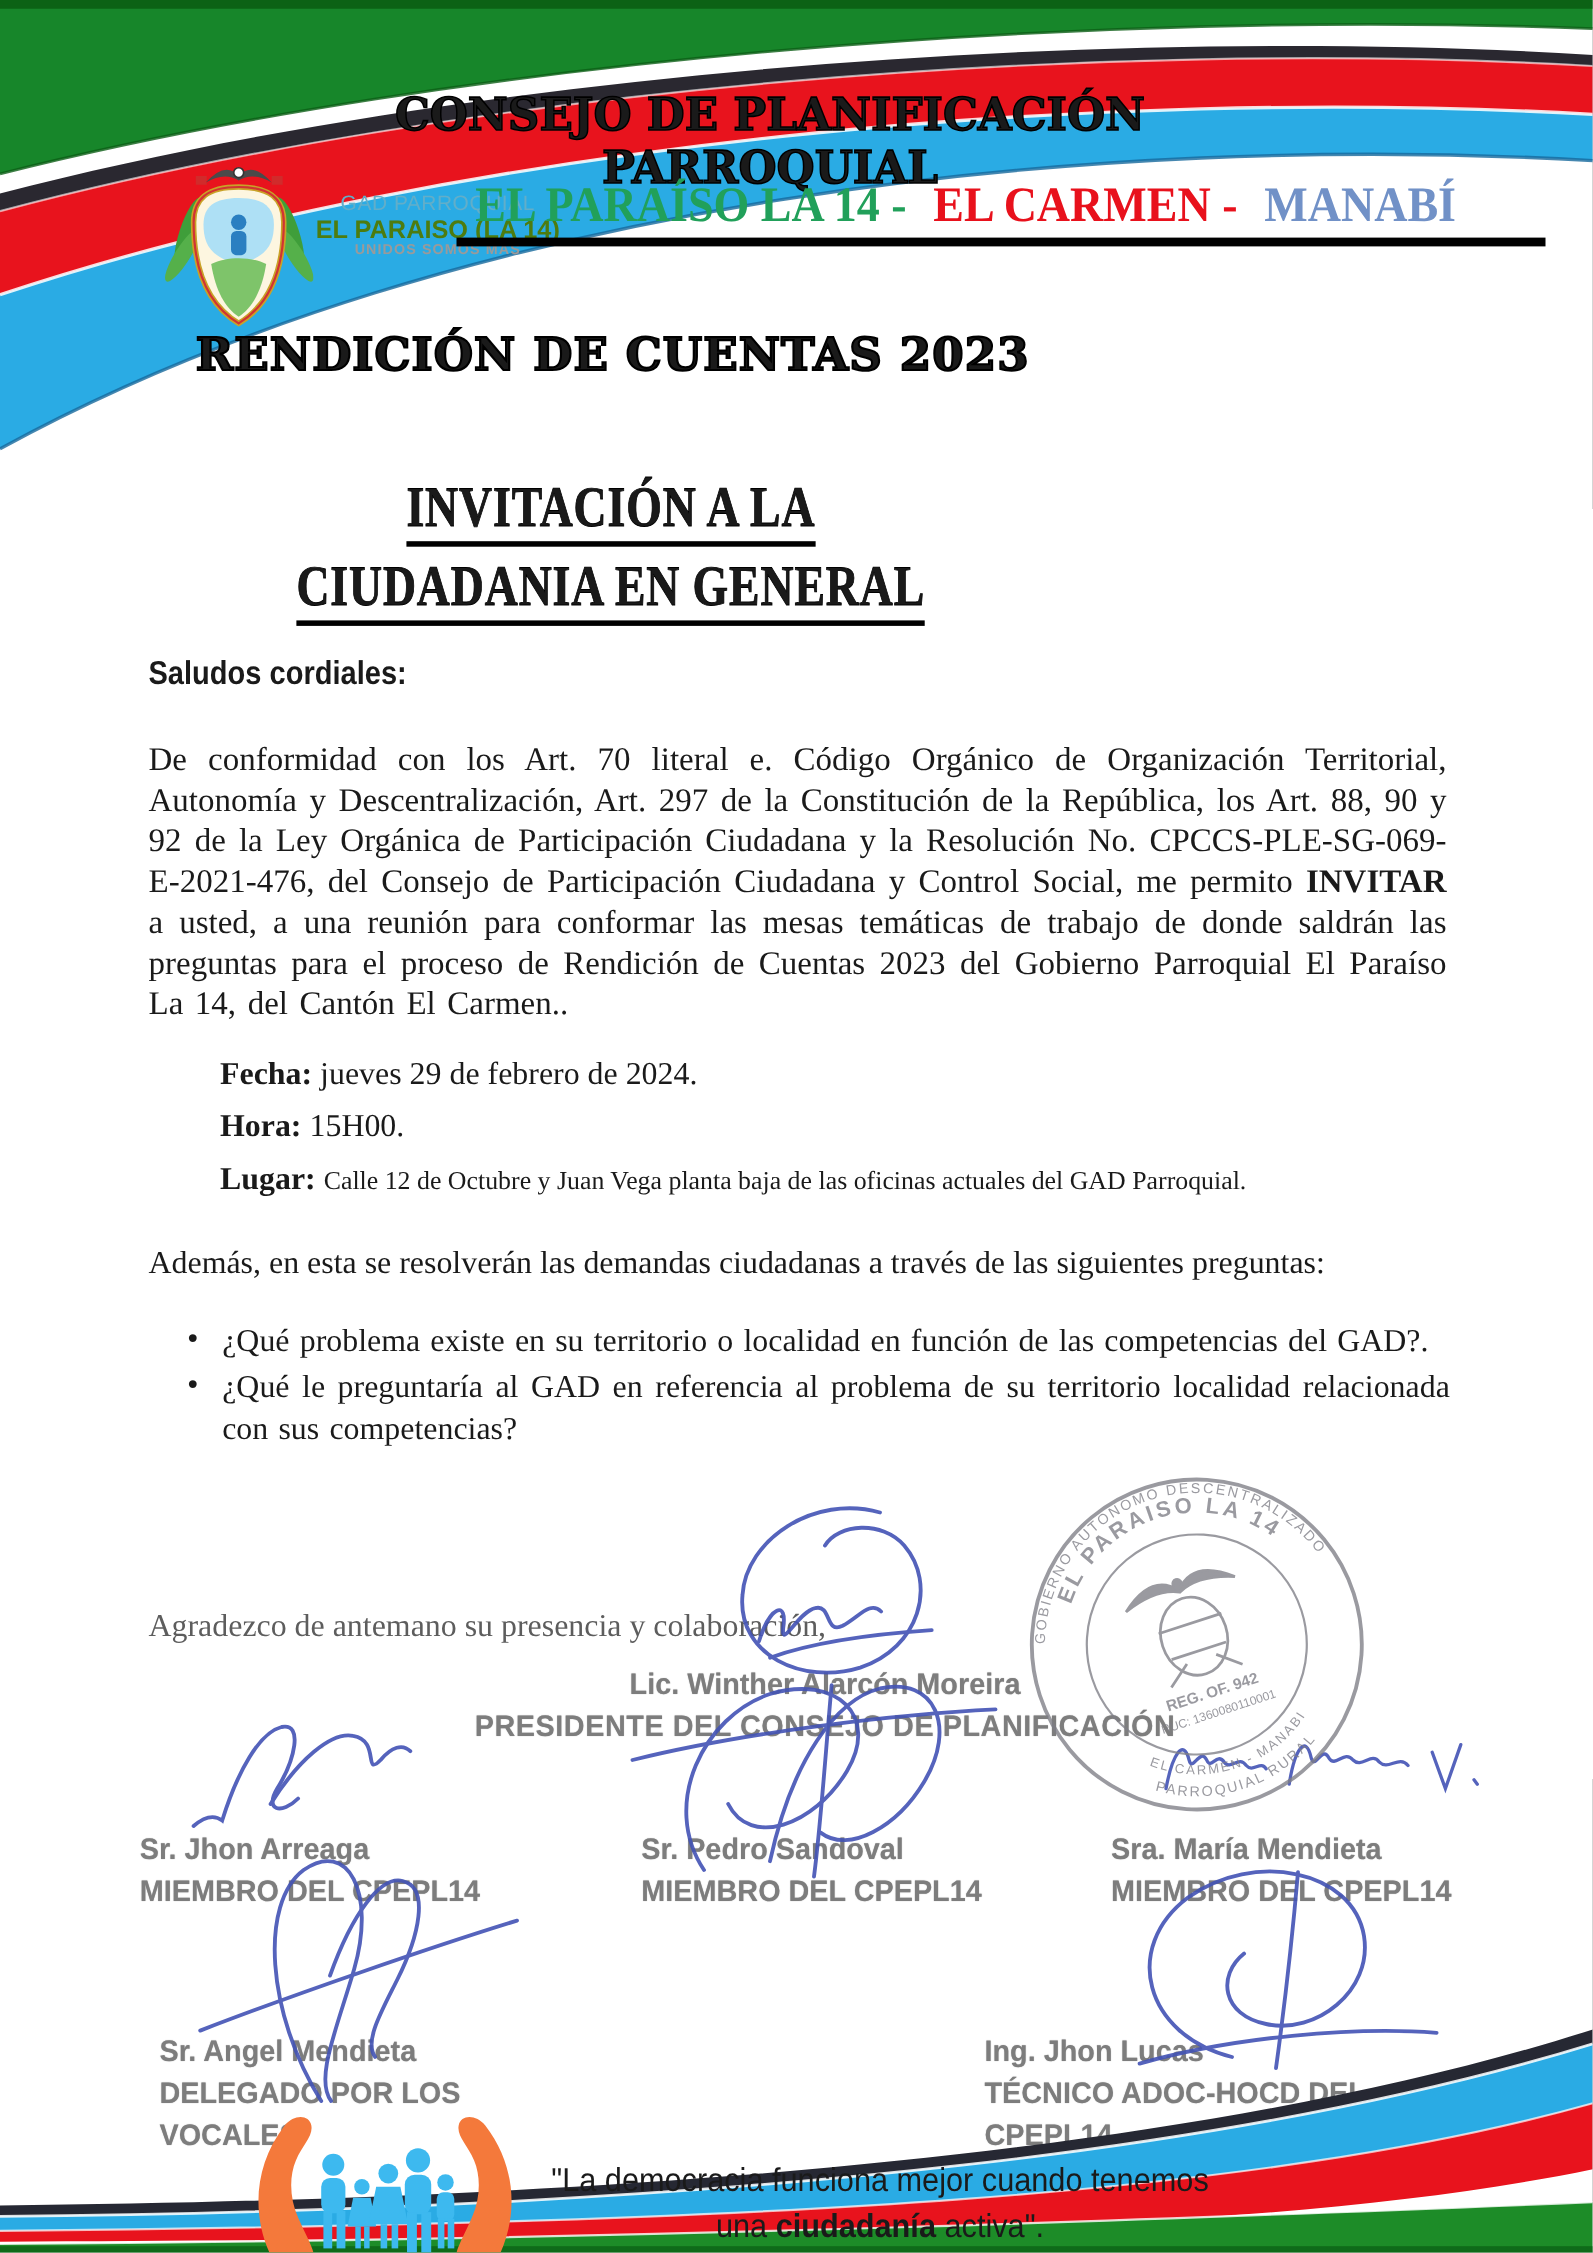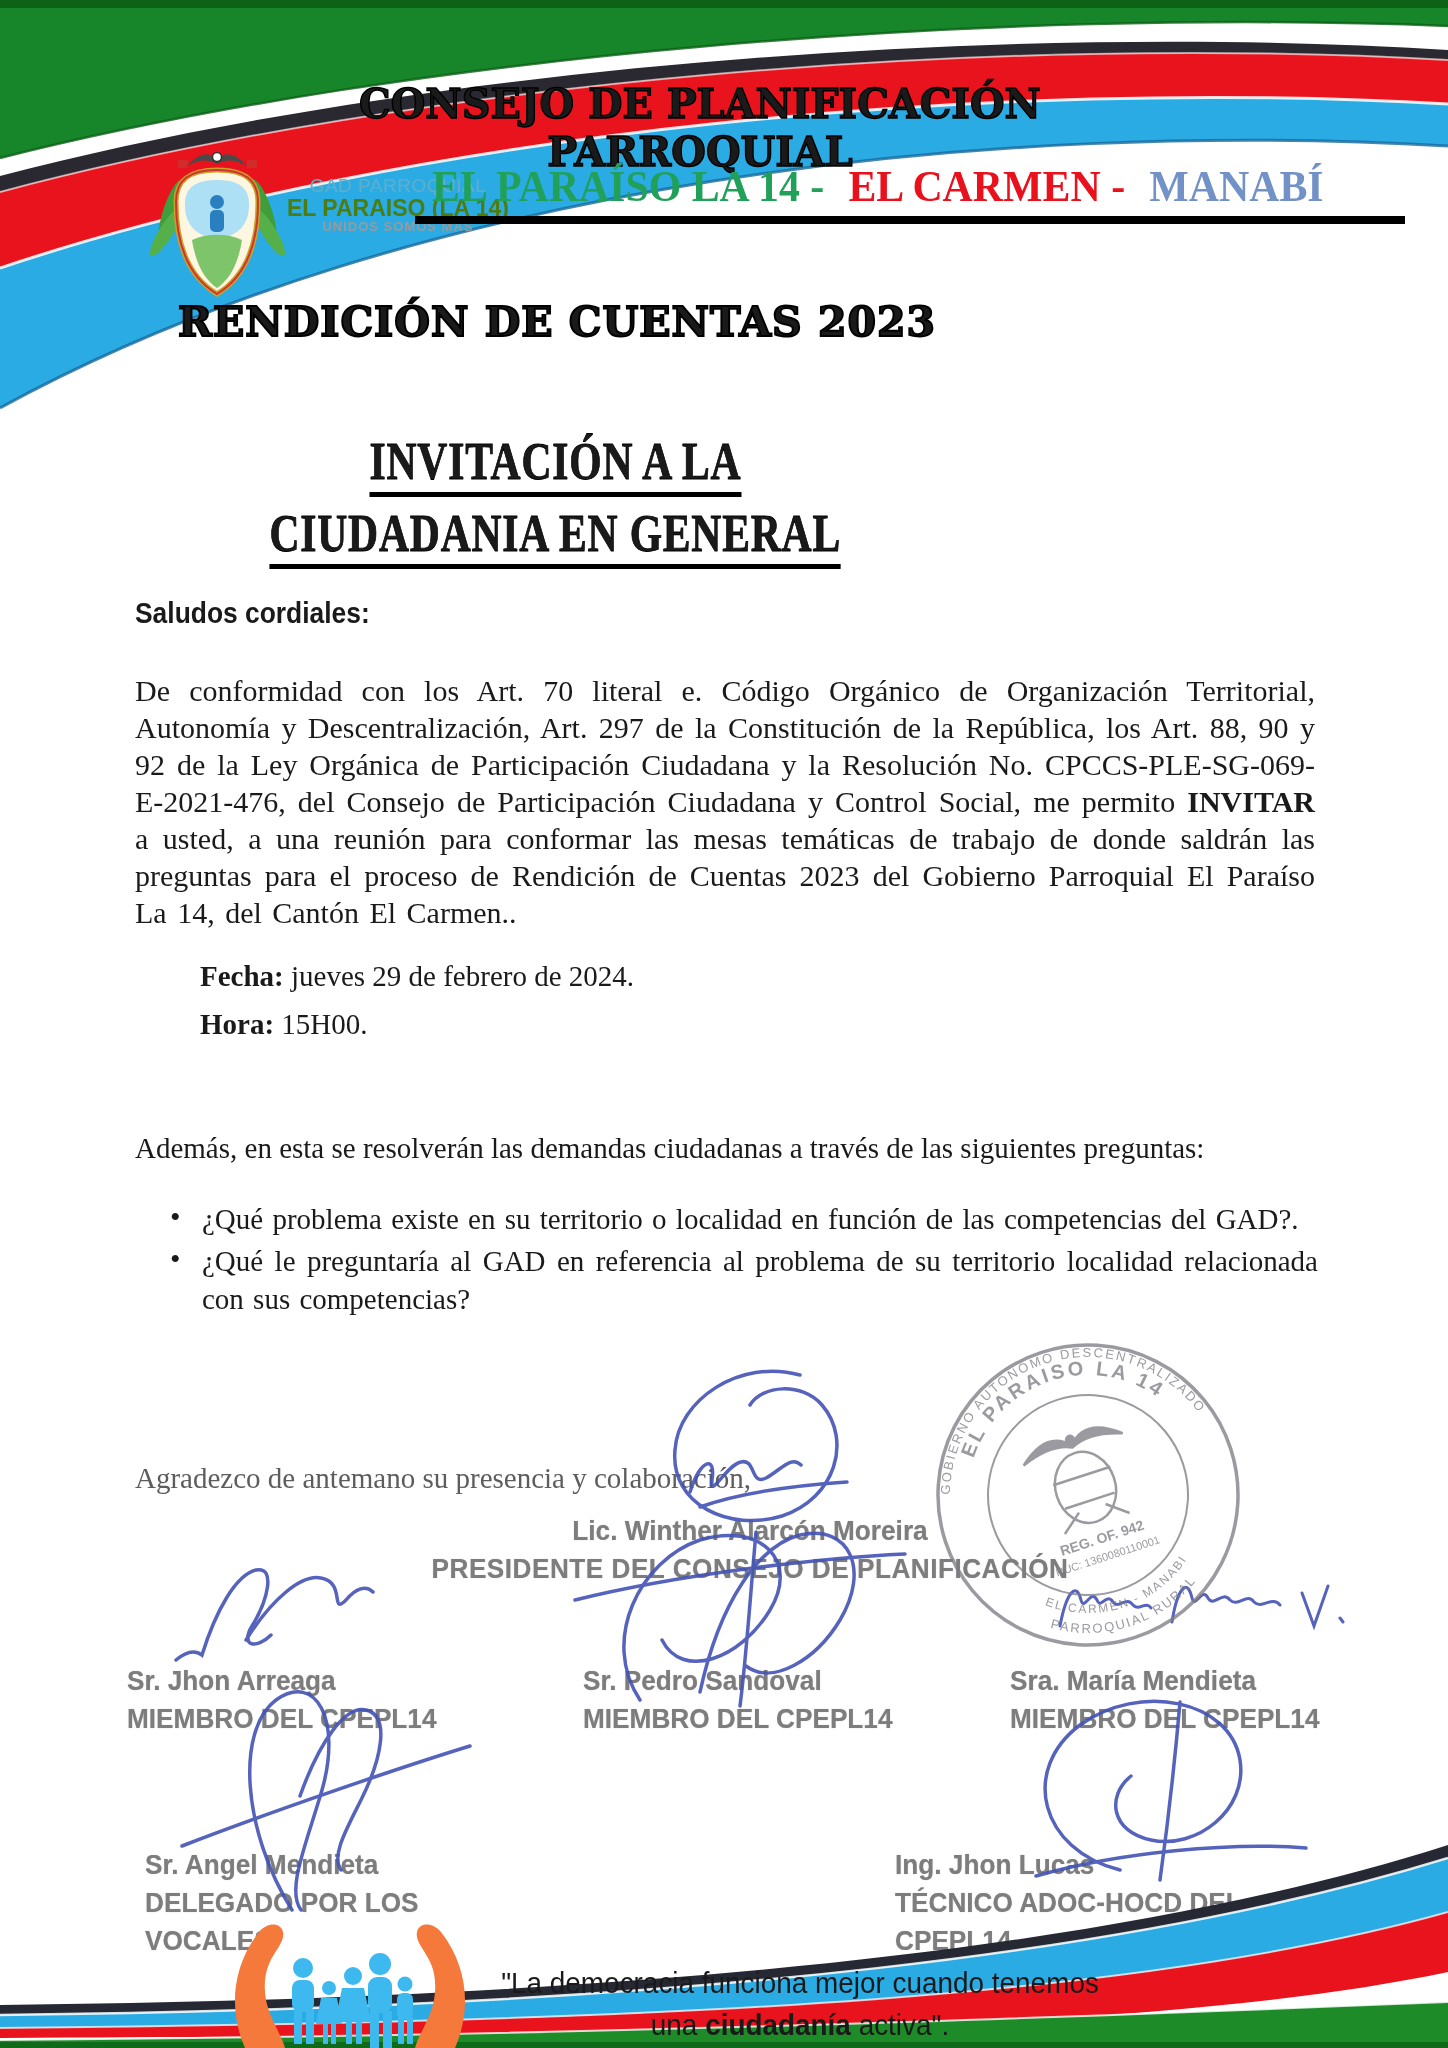--- a/index.html
+++ b/index.html
@@ -122,20 +122,21 @@
   <div class="abs sub-title sub1">
     <span>INVITACIÓN A LA</span>
   </div>
 
   <div class="abs greeting">Saludos cordiales:</div>
 
   <div class="abs body-par"><span>De conformidad con los Art. 70 literal e. Código Orgánico de Organización Territorial, Autonomía y Descentralización,  Art. 297 de la Constitución de la República, los Art. 88, 90 y 92 de la Ley Orgánica de Participación Ciudadana y la Resolución No. CPCCS-PLE-SG-069-E-2021-476, del Consejo de Participación Ciudadana y Control Social, me permito </span><b>INVITAR</b><span> a usted, a una reunión para conformar las mesas temáticas de trabajo de donde saldrán las preguntas para el proceso de Rendición de Cuentas 2023 del Gobierno Parroquial El Paraíso La 14, del Cantón El Carmen..</span></div>
 
   <div class="abs detail d-fecha"><b>Fecha: </b><span>jueves 29 de febrero de 2024.</span></div>
   <div class="abs detail d-hora"><b>Hora: </b><span>15H00.</span></div>
+  <div class="abs detail d-lugar"><b>Lugar: </b><span class="lugar-val">Calle 12 de Octubre y Juan Vega planta baja de las oficinas actuales del GAD Parroquial.</span></div>
 
   <div class="abs ademas">Además, en esta se resolverán las demandas ciudadanas a través de las siguientes preguntas:</div>
 
   <div class="abs bullets">
     <div class="bullet">
       <span class="dot">•</span>
       <span>¿Qué problema existe en su territorio o localidad en función de las competencias del GAD?.</span>
     </div>
     <div class="bullet">
       <span class="dot">•</span>

